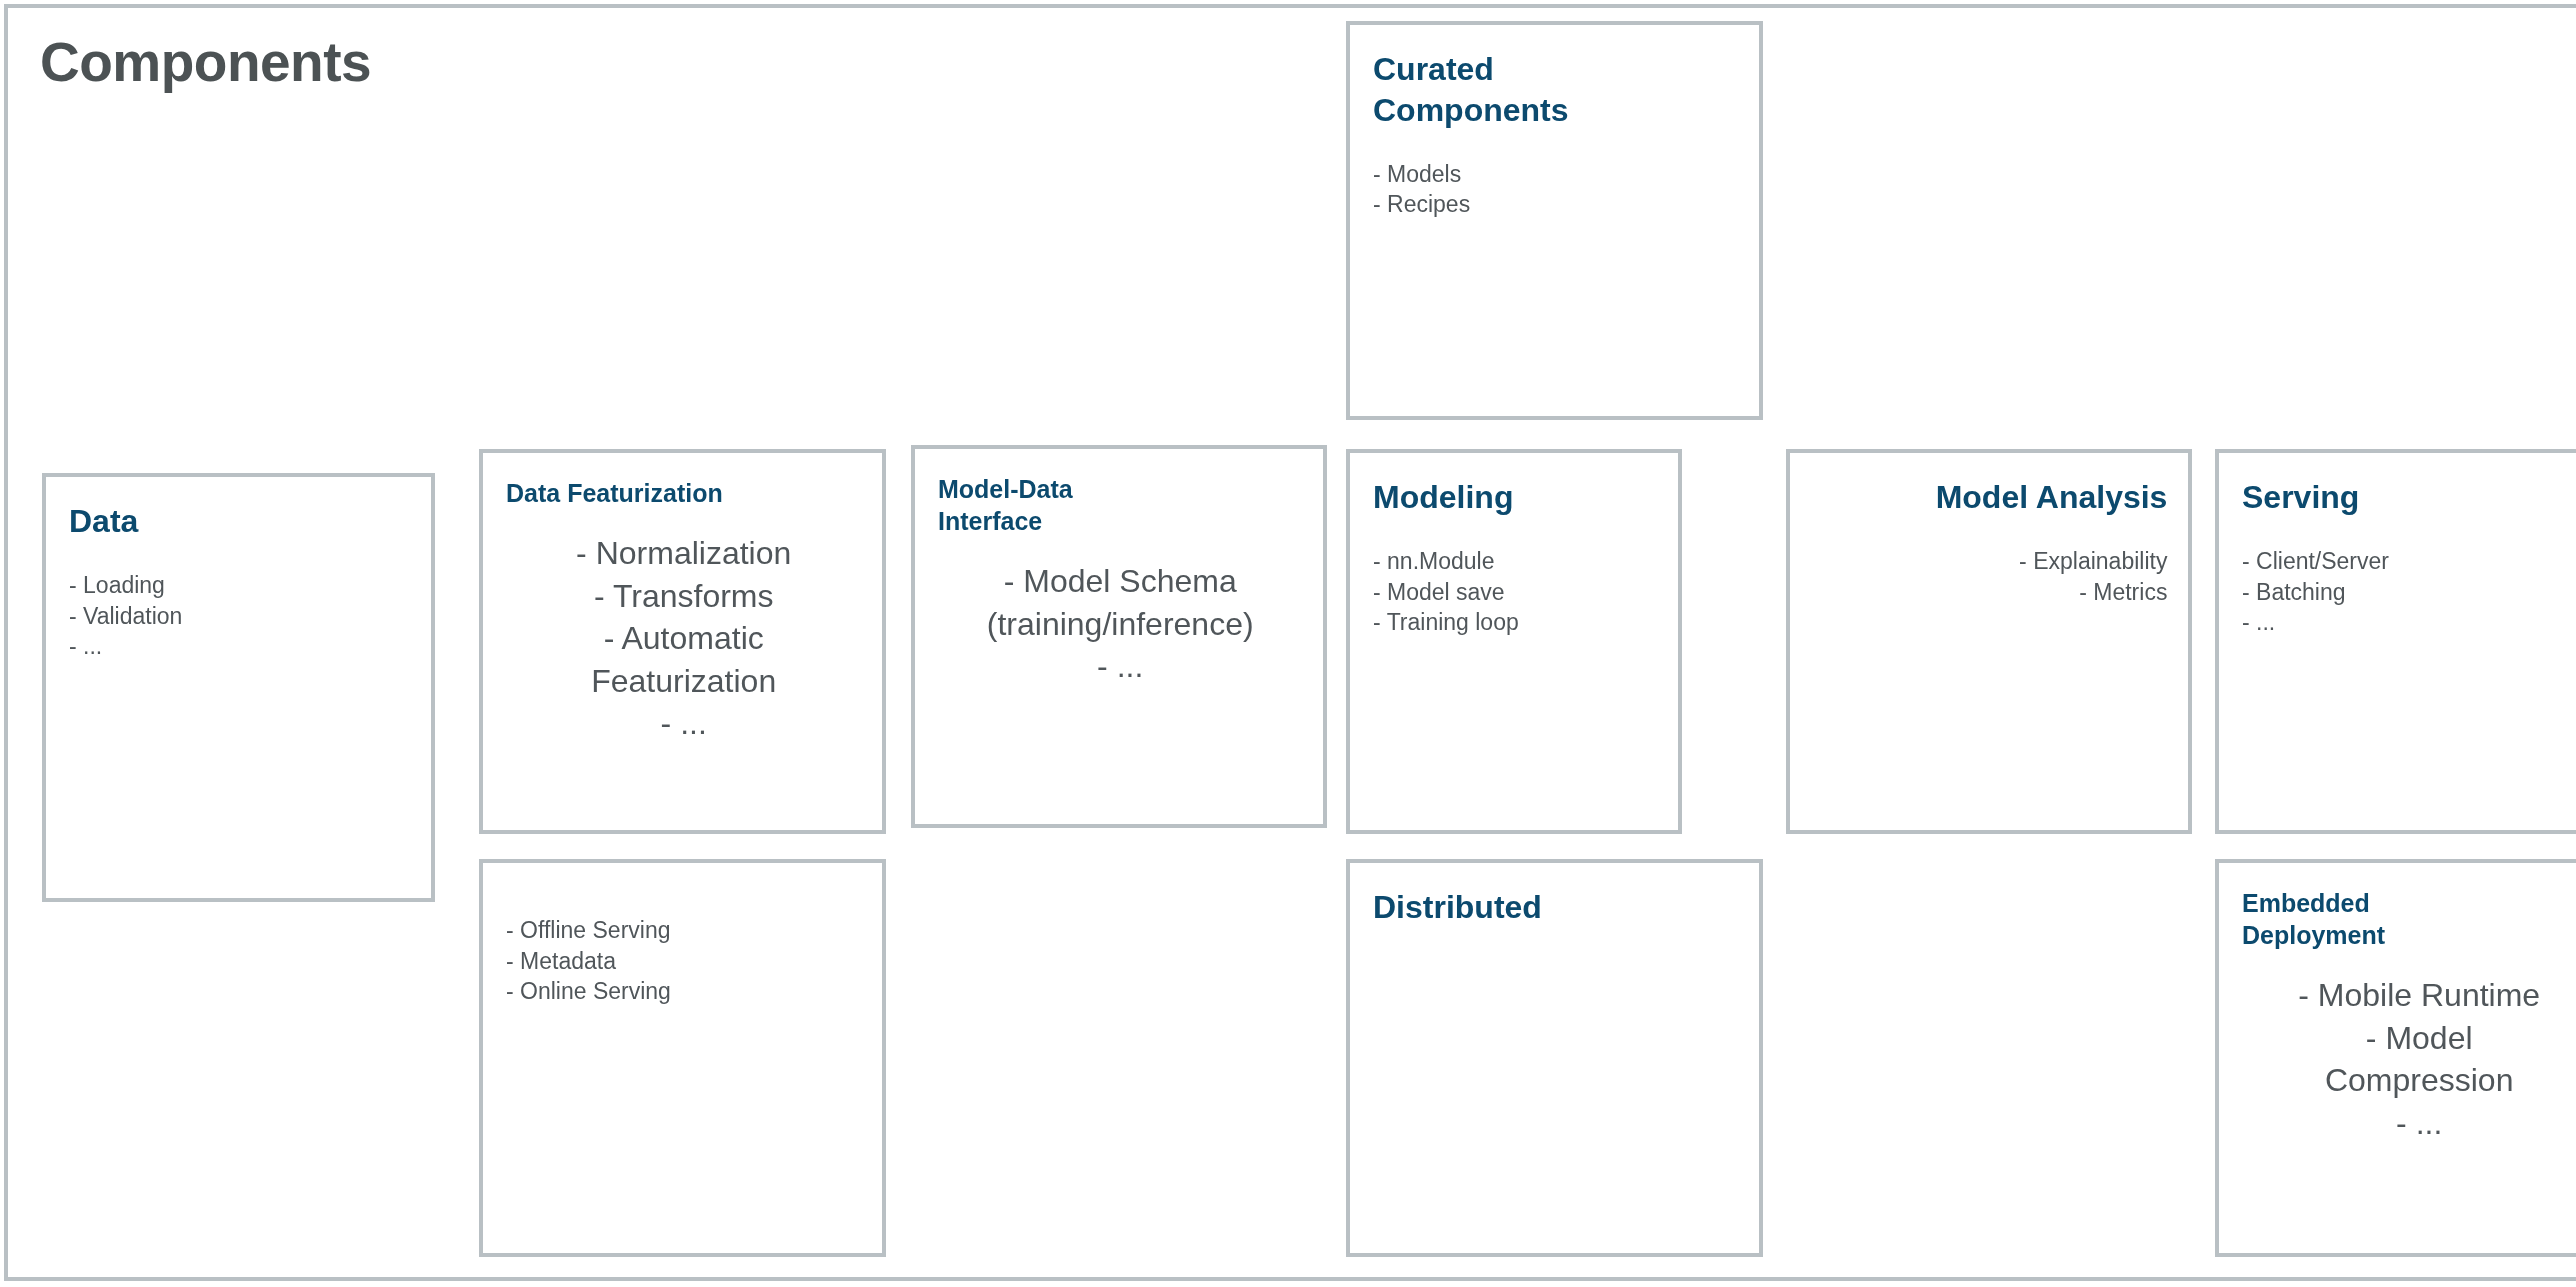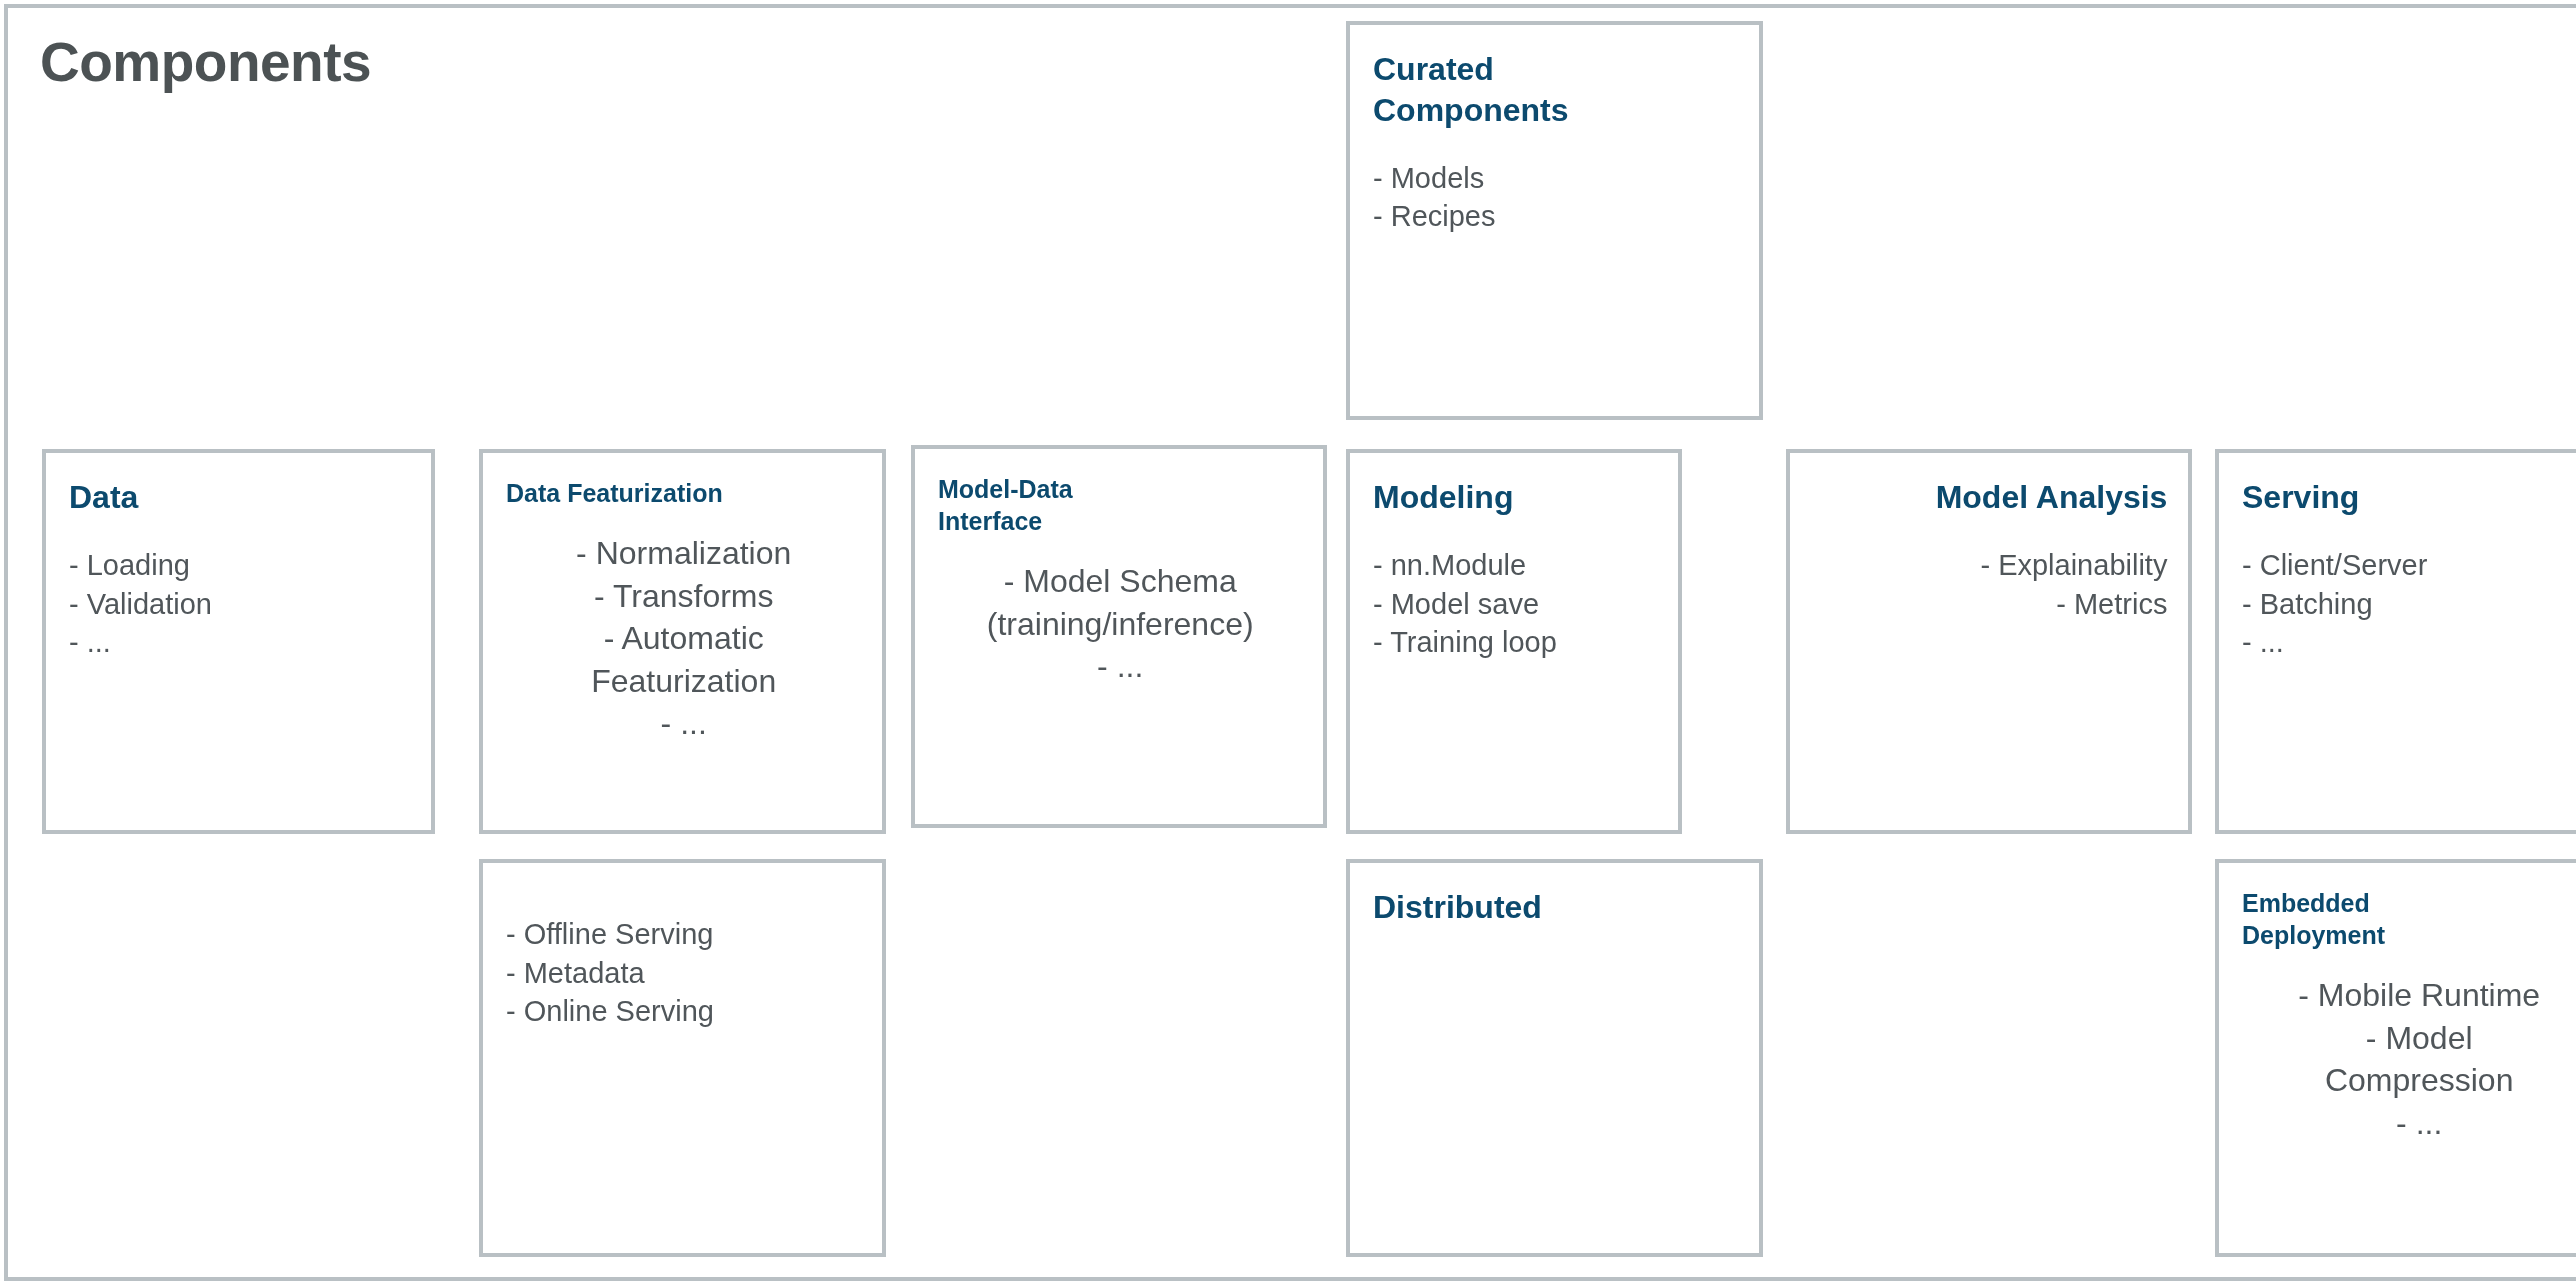--- a/index.html
+++ b/index.html
@@ -67,21 +67,21 @@
     margin: 0;
     padding: 0;
     color: #50565a;
   }
   .card-list li {
     line-height: 1.33;
     white-space: pre-line;
   }
   
   .t-lg .card-title { font-size: 32px; }
-  .t-lg .card-list li { font-size: 29px; }
+  .t-lg .card-list li { font-size: 23px; }
   .t-lg .card-list { margin-top: 28px; }
 
   .t-sm .card-title { font-size: 25px; }
   .t-sm .card-list li { font-size: 32px; text-align: center; }
   .t-sm .card-list { margin-top: 23px; }
 </style>
 </head>
 <body>
 
 <div id="canvas">
@@ -94,21 +94,21 @@
     <div class="card-inner">
       <div class="card-title">Curated
 Components</div>
       <ul class="card-list">
         <li>- Models</li>
         <li>- Recipes</li>
       </ul>
     </div>
   </div>
 
-  <div class="card t-lg" style="left:42px; top:449px; width:393px; height:385px;">
+  <div class="card t-lg" style="left:42px; top:473px; width:393px; height:429px;">
     <div class="card-inner">
       <div class="card-title">Data</div>
       <ul class="card-list">
         <li>- Loading</li>
         <li>- Validation</li>
         <li>- ...</li>
       </ul>
     </div>
   </div>
 

